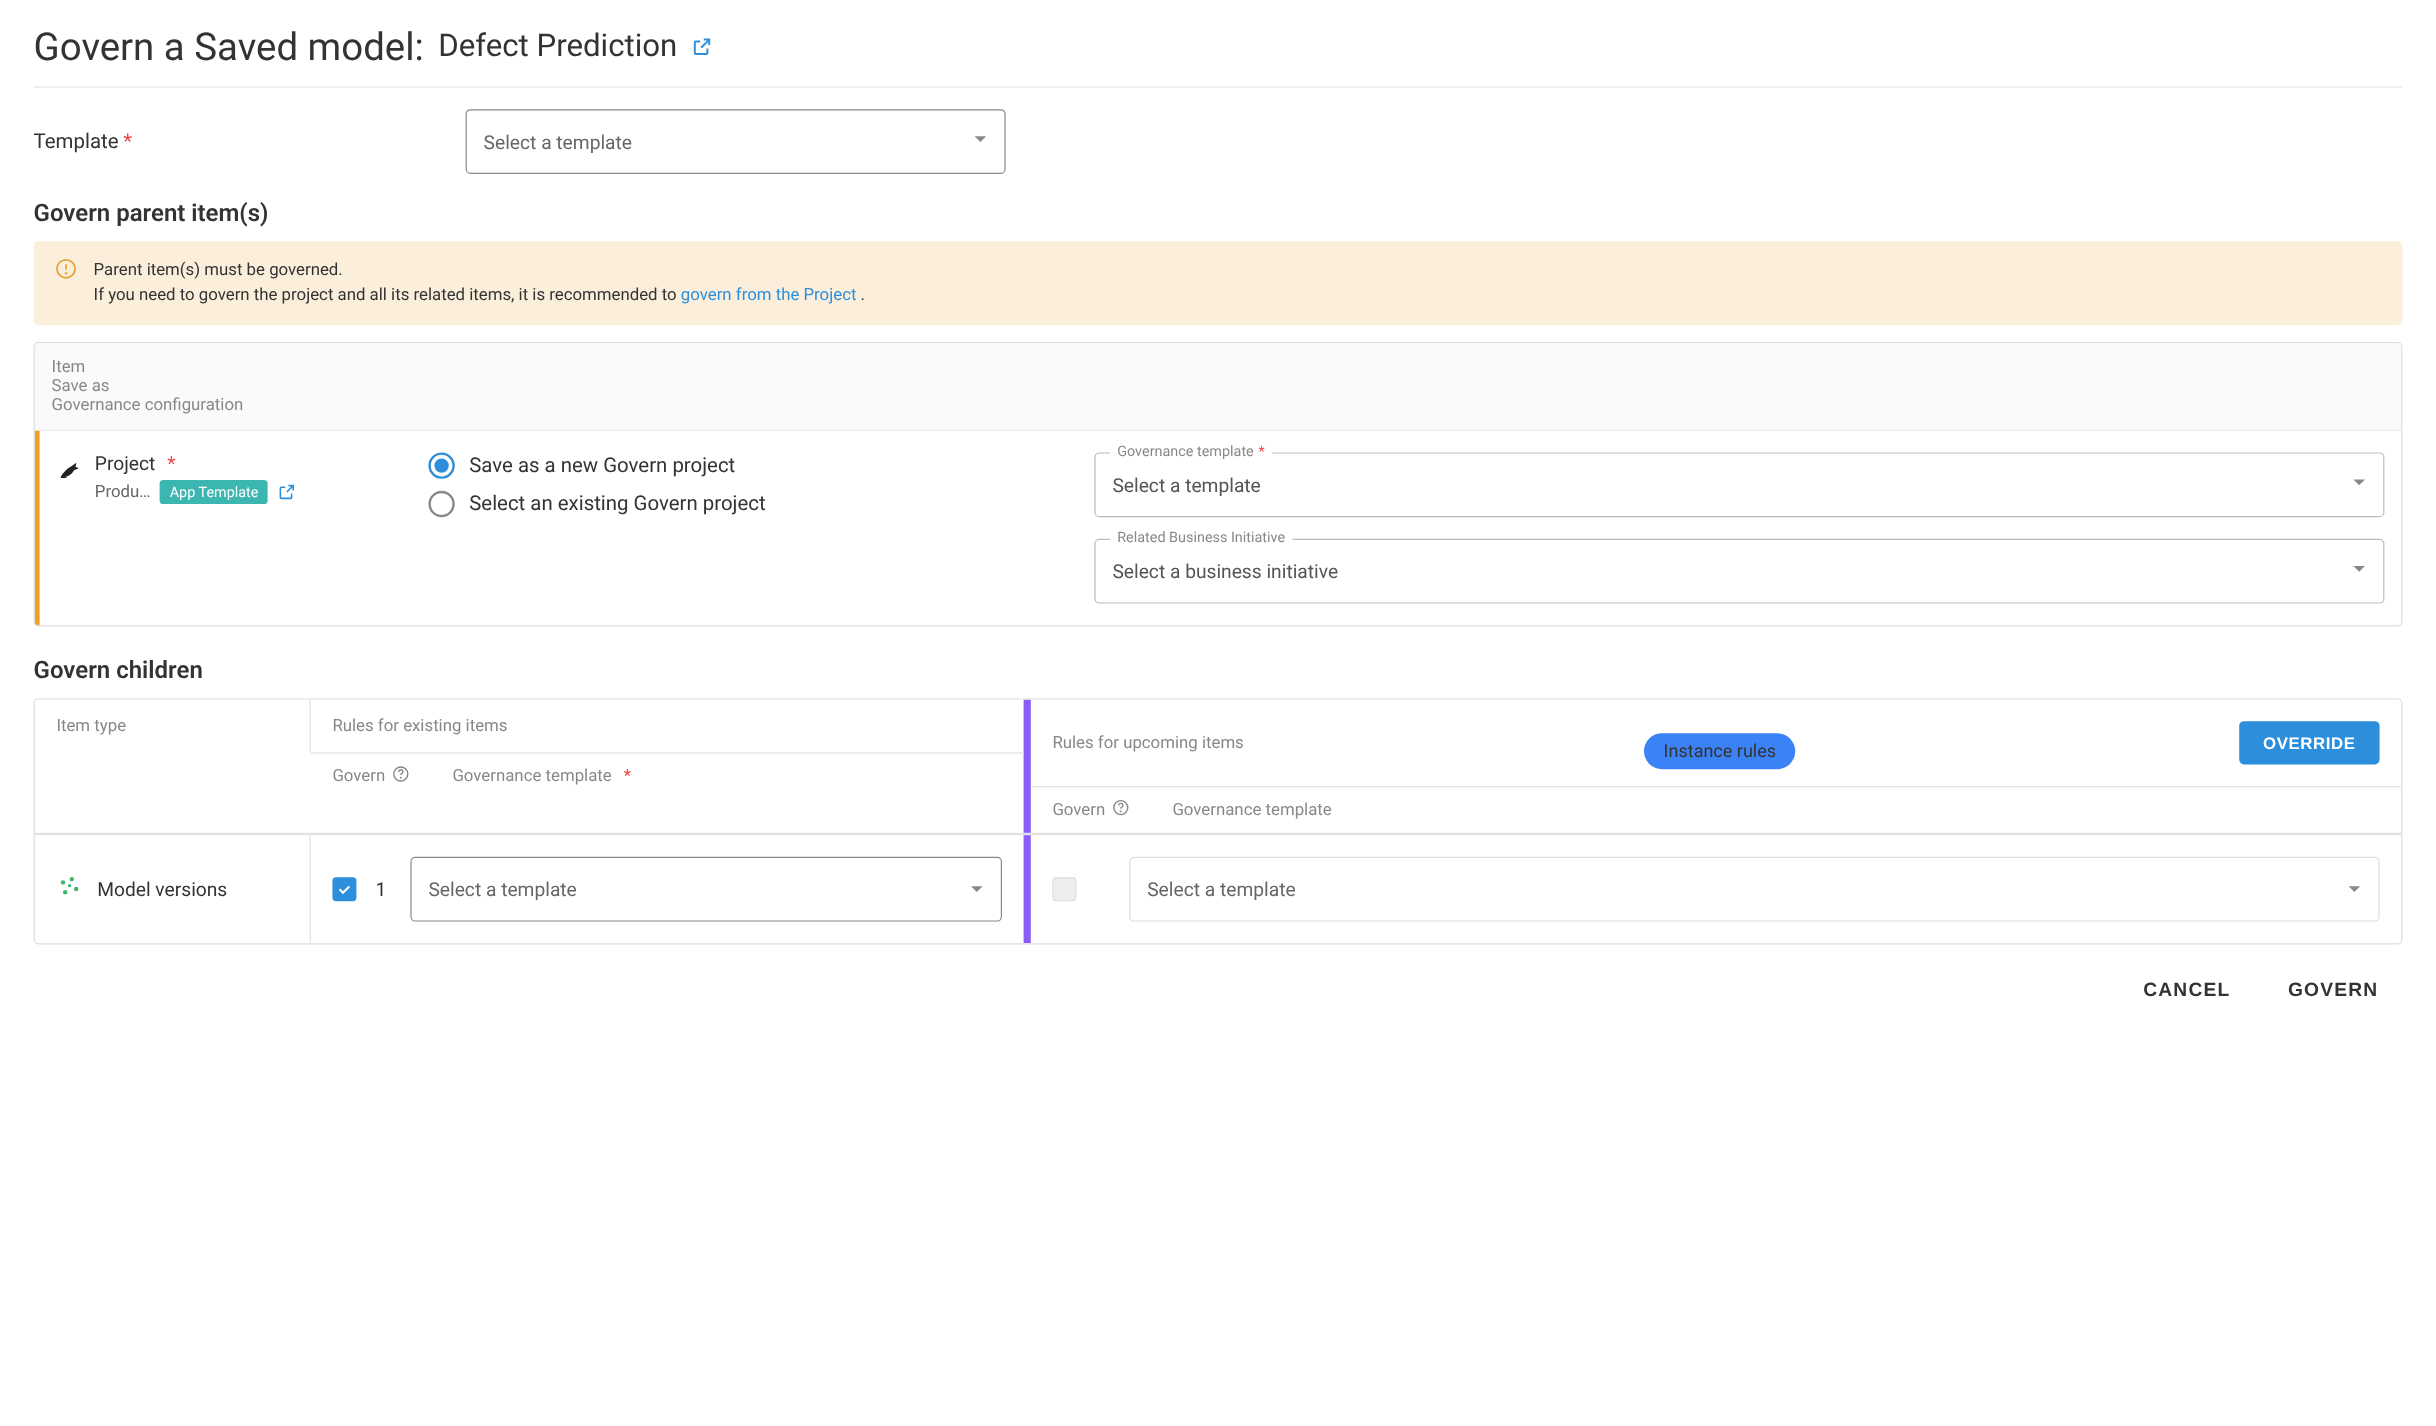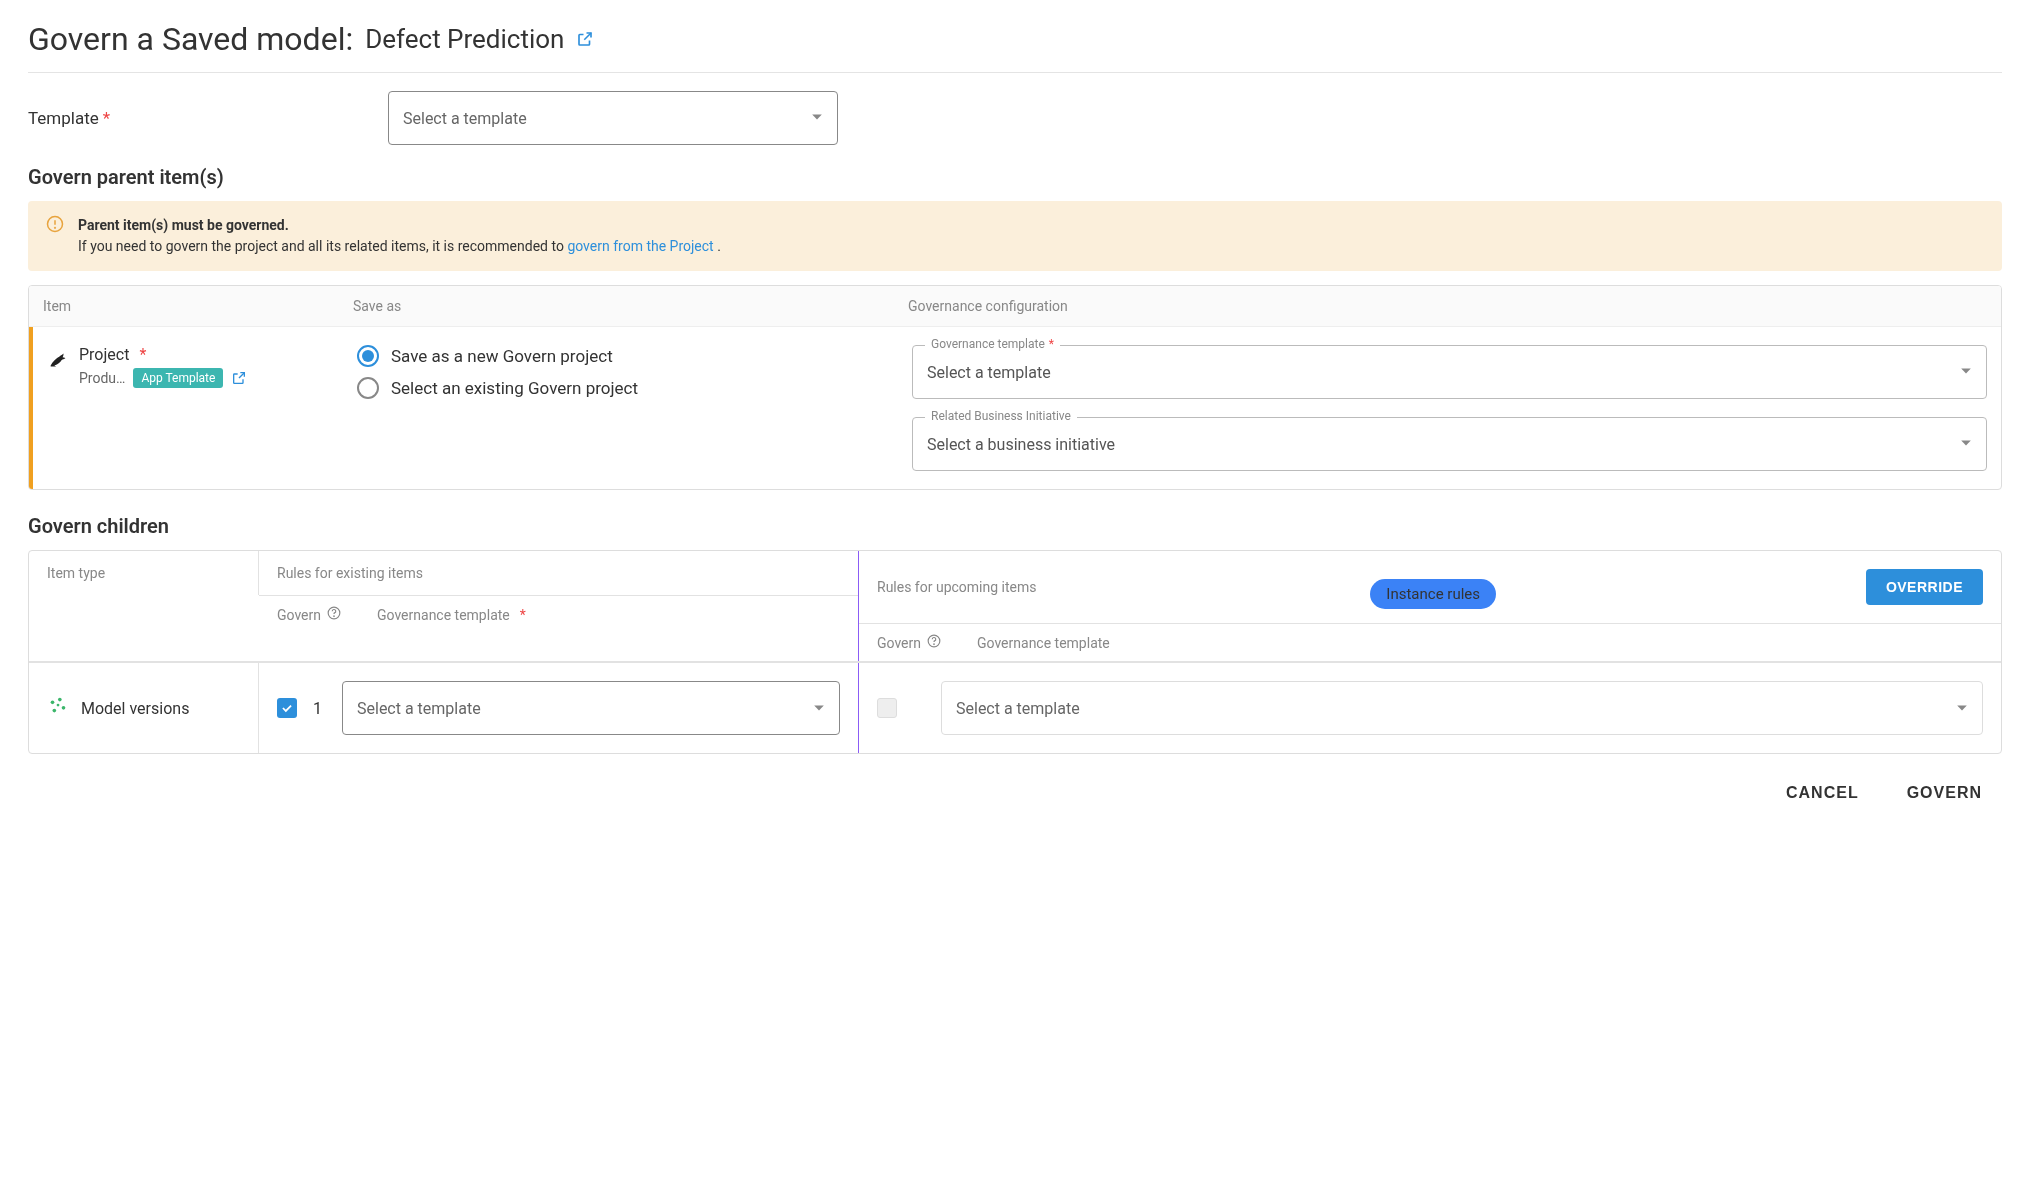--- a/index.html
+++ b/index.html
@@ -15,24 +15,24 @@
 .req { color: #e44; margin-left: 4px; }
 .select-wrap { position: relative; width: 450px; border: 1px solid #888; border-radius: 4px; height: 54px; display: flex; align-items: center; padding: 0 14px; cursor: pointer; background: #fff; text-align: center; }
 .select-wrap .placeholder { color: #666; font-size: 16px; }
 .caret { position: absolute; right: 14px; color: #888; }
 .caret svg { width: 12px; height: 12px; }
 .section-h { font-size: 20px; font-weight: 600; color: #333; margin: 8px 0 12px 0; }
 .warn-box { background: #fbefdb; border-radius: 4px; padding: 14px 18px; display: flex; gap: 14px; margin-bottom: 14px; }
 .warn-icon { color: #e8a33d; flex-shrink: 0; }
 .warn-icon svg { width: 18px; height: 18px; }
 .warn-body { font-size: 14px; color: #333; line-height: 1.5; }
-.warn-body .bold { font-weight: 700; }
+.warn-body .bold { font-weight: 400; }
 .warn-body a { color: #2d8fdb; text-decoration: none; }
 .parent-table { border: 1px solid #ddd; border-radius: 4px; overflow: hidden; margin-bottom: 24px; }
-.pt-head { display: flex; padding: 12px 14px; background: #fafafa; font-size: 14px; color: #888; border-bottom: 1px solid #eee; }
+.pt-head { display: flex; padding: 12px 14px; background: #fafafa; font-size: 14px; color: #888; border-bottom: 1px solid #eee; flex-direction: column; }
 .pt-col-item { width: 310px; }
 .pt-col-save { width: 555px; }
 .pt-col-gov { flex: 1; }
 .pt-row { display: flex; padding: 18px 14px; border-left: 4px solid #f0a020; }
 .pt-item-cell { width: 310px; display: flex; gap: 10px; }
 .bird-icon { margin-top: 4px; color: #222; }
 .bird-icon svg { width: 22px; height: 22px; }
 .proj-info { }
 .proj-title-line { display: flex; align-items: center; gap: 6px; font-size: 16px; }
 .proj-sub-line { display: flex; align-items: center; gap: 8px; margin-top: 4px; }
@@ -45,21 +45,21 @@
 .radio { width: 22px; height: 22px; border: 2px solid #888; border-radius: 50%; display: inline-flex; align-items: center; justify-content: center; }
 .radio.checked { border-color: #2d8fdb; }
 .radio.checked::after { content:''; width: 12px; height: 12px; background: #2d8fdb; border-radius: 50%; }
 .pt-gov-cell { flex: 1; display: flex; flex-direction: column; gap: 18px; }
 .fs { position: relative; border: 1px solid #bbb; border-radius: 4px; padding: 12px 14px; }
 .fs-legend { position: absolute; top: -9px; left: 12px; background: #fff; padding: 0 6px; font-size: 12px; color: #888; }
 .fs-text { color: #555; font-size: 16px; }
 .fs .caret { right: 14px; }
 .children-table { border: 1px solid #ddd; border-radius: 4px; overflow: hidden; margin-bottom: 30px; display: flex; flex-direction: column; }
 .ct-left { width: 230px; border-right: 1px solid #e2e2e2; }
-.ct-mid { width: 600px; border-right: 1px solid #8b5cf6; }
+.ct-mid { width: 600px; border-right: 6px solid #8b5cf6; }
 .ct-right { flex: 1; }
 .ct-header-row { display: flex; border-bottom: 1px solid #e2e2e2; }
 .ct-header-cell { padding: 14px 18px; font-size: 14px; color: #888; display: flex; align-items: center; }
 .ct-right .ct-header-cell.top { justify-content: space-between; }
 .instance-pill { background: #3b82f6; border-radius: 16px; padding: 6px 16px; font-size: 15px; color: #333; margin-top: 14px; }
 .override-btn { background: #2d8fdb; color: #fff; font-weight: 700; letter-spacing: 0.5px; border: none; border-radius: 4px; padding: 10px 20px; font-size: 14px; cursor: pointer; margin-left: 36px; }
 .ct-sub-row { display: flex; border-bottom: 1px solid #e2e2e2; }
 .ct-sub-cell { padding: 10px 18px; font-size: 14px; color: #888; display: flex; align-items: center; gap: 6px; }
 .help-icon svg { width: 14px; height: 14px; }
 .ct-body-row { display: flex; }

